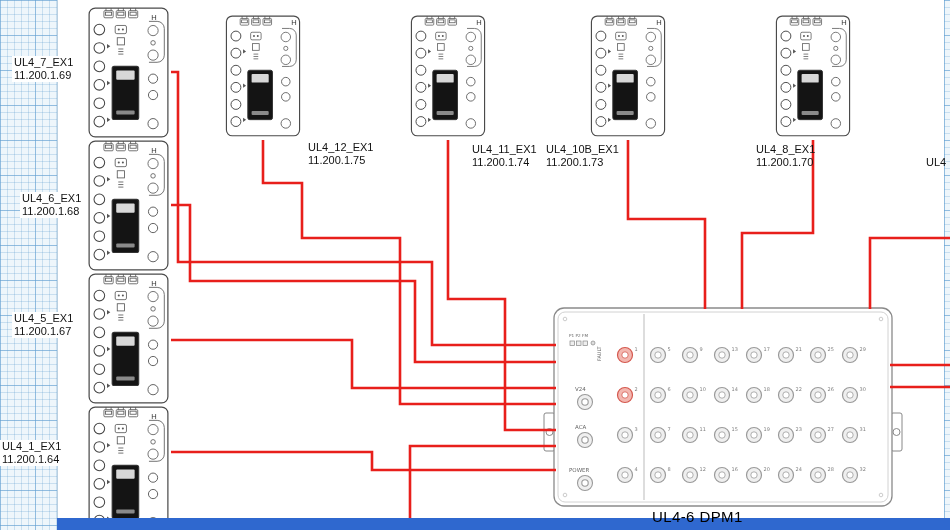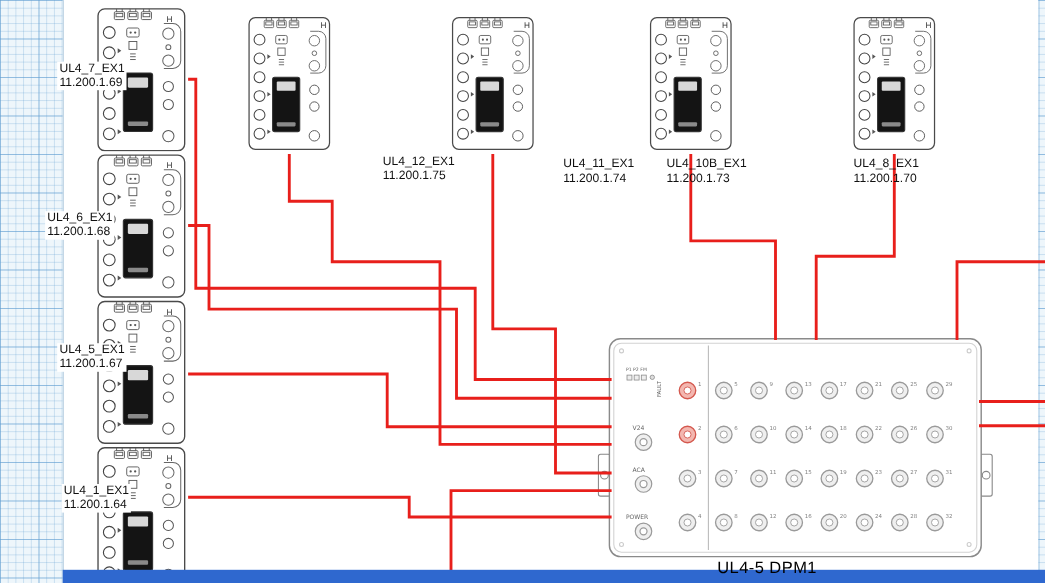--- a/index.html
+++ b/index.html
@@ -18,21 +18,20 @@
     background-size:35px 35px,35px 35px,7px 7px,7px 7px;
   }
   .grid-left{left:0;width:57px;border-right:1px solid #b9cfe0;}
   .grid-right{right:0;width:6px;}
   .module{position:absolute;z-index:1;}
   .cables{position:absolute;left:0;top:0;z-index:2;pointer-events:none;}
   .cable{fill:none;stroke:var(--cable,#e81f1b);stroke-width:2.6;pointer-events:visibleStroke;}
   .dev-label{
     position:absolute;z-index:4;font-size:11px;line-height:13px;color:#111;
     white-space:nowrap;
-    margin-left:40px;
   }
   .dev-label.on-grid{background:#fff;padding:0 2px;}
   .dev-label .ip{display:block;}
   .dpm-label{
     position:absolute;z-index:4;font-size:15px;color:#000;letter-spacing:.4px;
     white-space:nowrap;
   }
   .bottom-bar{
     position:absolute;left:57px;right:0;top:518px;height:12px;z-index:3;
     background:var(--bar,#2f68cf);
@@ -346,26 +345,26 @@
     <polyline class="cable" points="448,140 448,299 505,299 505,430 556,430"></polyline>
     <polyline class="cable" points="628,140 628,219 705,219 705,309"></polyline>
     <polyline class="cable" points="813,140 813,233 742,233 742,309"></polyline>
     <polyline class="cable" points="950,238 870,238 870,309"></polyline>
     <polyline class="cable" points="890,365 950,365"></polyline>
     <polyline class="cable" points="890,387 950,387"></polyline>
     <polyline class="cable" points="410,530 410,446 556,446"></polyline>
   </svg>
 
   <div class="dev-label on-grid" style="left:12px;top:56px"><span>UL4_7_EX1</span><span class="ip">11.200.1.69</span></div>
-  <div class="dev-label on-grid" style="left:1px;top:192px"><span>UL4_6_EX1</span><span class="ip">11.200.1.68</span></div>
+  <div class="dev-label on-grid" style="left:20px;top:192px"><span>UL4_6_EX1</span><span class="ip">11.200.1.68</span></div>
   <div class="dev-label on-grid" style="left:12px;top:312px"><span>UL4_5_EX1</span><span class="ip">11.200.1.67</span></div>
-  <div class="dev-label on-grid" style="left:16px;top:440px"><span>UL4_1_EX1</span><span class="ip">11.200.1.64</span></div>
+  <div class="dev-label on-grid" style="left:0;top:440px"><span>UL4_1_EX1</span><span class="ip">11.200.1.64</span></div>
   <div class="dev-label" style="left:308px;top:141px"><span>UL4_12_EX1</span><span class="ip">11.200.1.75</span></div>
   <div class="dev-label" style="left:472px;top:143px"><span>UL4_11_EX1</span><span class="ip">11.200.1.74</span></div>
-  <div class="dev-label" style="left:566px;top:143px"><span>UL4_10B_EX1</span><span class="ip">11.200.1.73</span></div>
-  <div class="dev-label" style="left:736px;top:143px"><span>UL4_8_EX1</span><span class="ip">11.200.1.70</span></div>
+  <div class="dev-label" style="left:546px;top:143px"><span>UL4_10B_EX1</span><span class="ip">11.200.1.73</span></div>
+  <div class="dev-label" style="left:756px;top:143px"><span>UL4_8_EX1</span><span class="ip">11.200.1.70</span></div>
   <div class="dev-label" style="left:926px;top:156px"><span>UL4</span></div>
 
-  <div class="dpm-label" style="left:652px;top:508px">UL4-5 DPM1</div>
+  <div class="dpm-label" style="left:652px;top:508px">UL4-6 DPM1</div>
 
   <div class="bottom-bar"></div>
 
 </div>
 
 </body></html>

